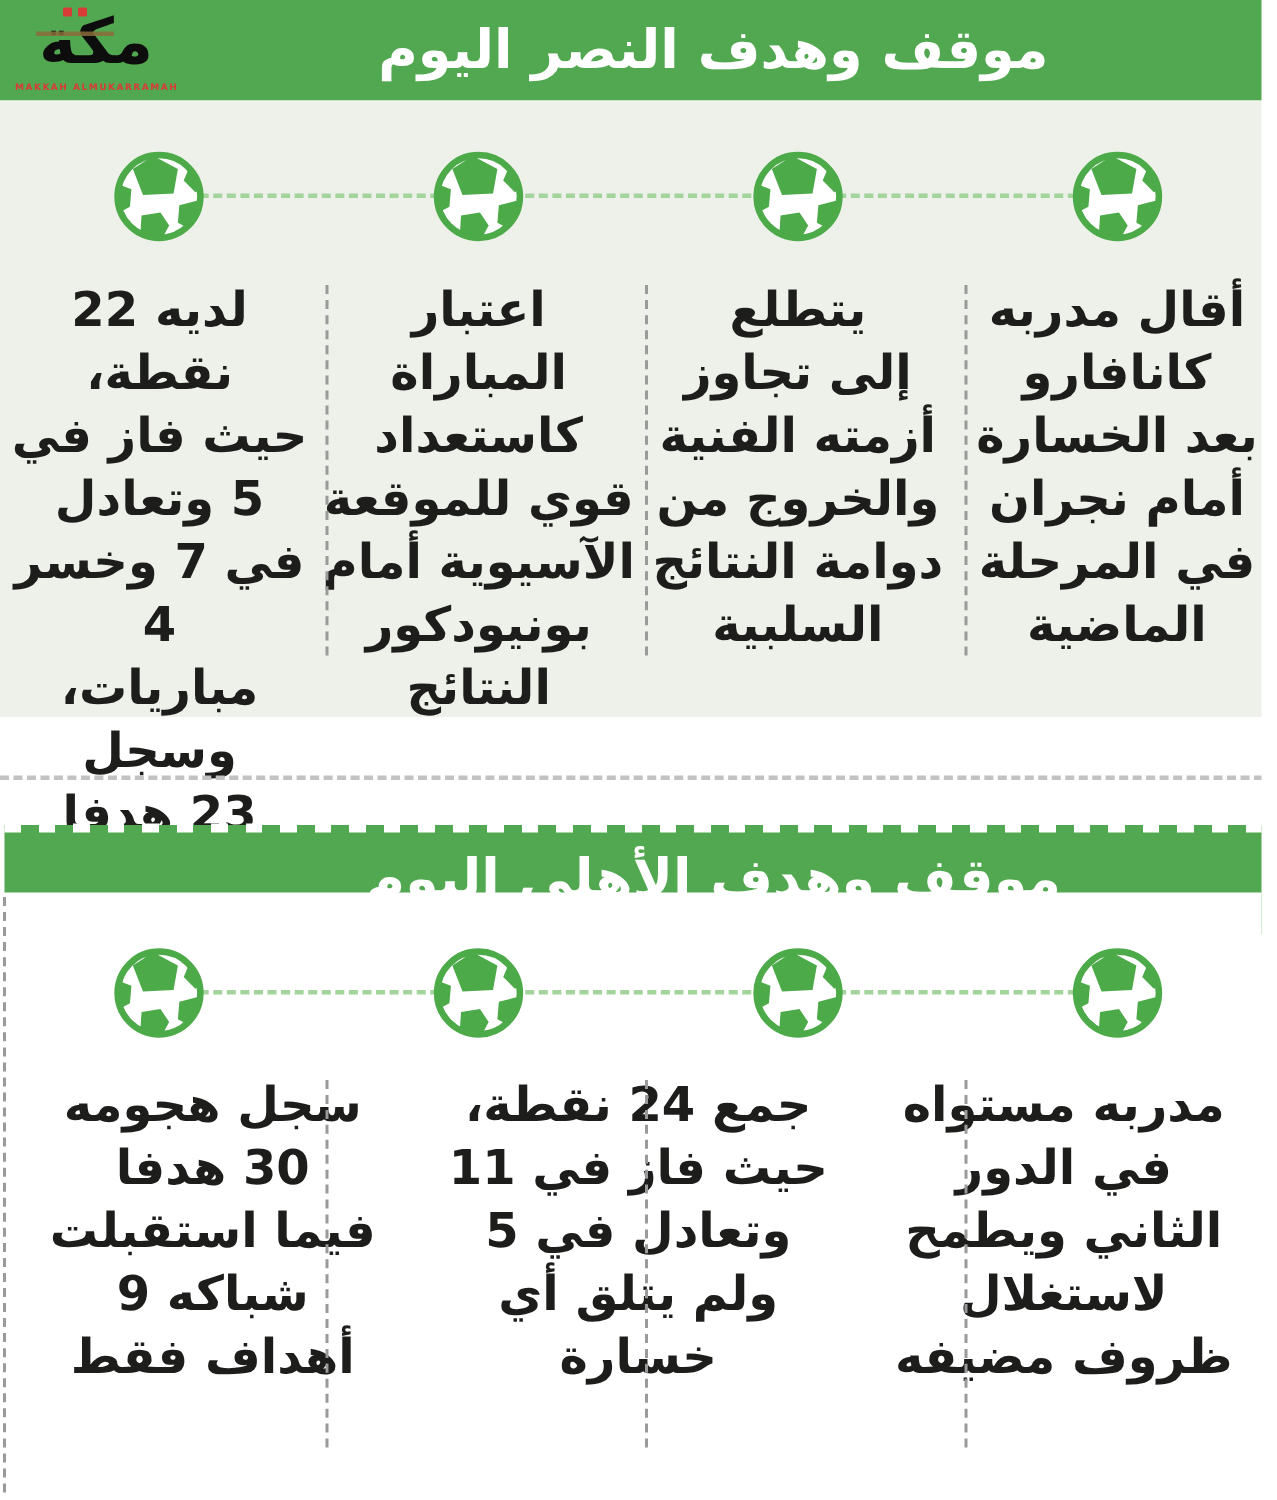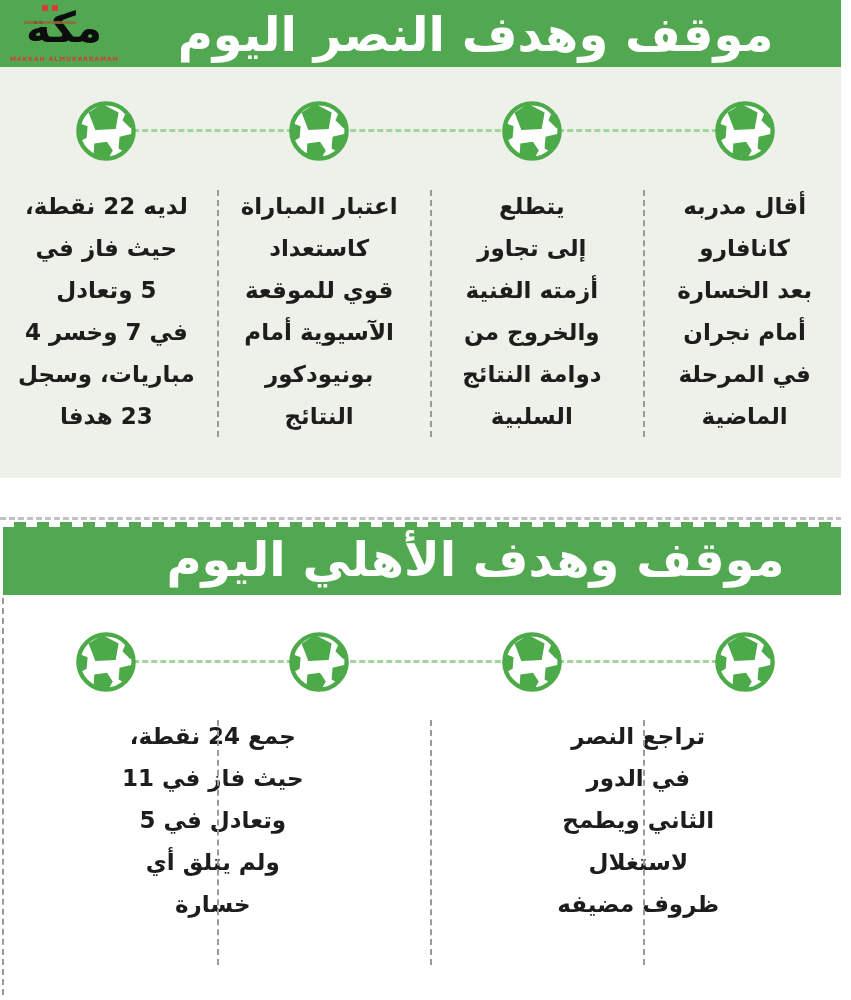--- a/index.html
+++ b/index.html
@@ -6,25 +6,25 @@
   html,body { background:#ffffff; }
   .page {
     position:relative; width:841px; height:1000px; overflow:hidden;
     background:#ffffff;
     font-family:"DejaVu Sans", sans-serif;
     padding-left:12px;
   }
   
   .bar { position:absolute; background:var(--green,#52a850); }
   .bar1 { top:0; left:0; width:851px; height:67px; }
-  .bar2 { top:522px; left:3px; width:845px; height:73px; }
+  .bar2 { top:550px; left:3px; width:845px; height:73px; }
   .bar-title {
     position:absolute; left:100px; right:0; top:0; bottom:0;
     display:flex; align-items:center; justify-content:center;
-    color:#ffffff; font-size:48px; font-weight:bold;
+    color:#ffffff; font-size:36px; font-weight:bold;
     direction:rtl; white-space:nowrap;
   }
   
   .bar2 .notches {
     position:absolute; top:-1px; left:0; right:0; height:6px;
     background:repeating-linear-gradient(90deg,#ffffff 0 11px, transparent 11px 23px);
   }
   
   .coupon-top {
     position:absolute; top:517px; left:0; width:851px; height:0;
@@ -57,21 +57,21 @@
   .body1 .balls { top:33px; }
   .body2 .balls { top:36px; }
   .ball-slot { flex:1; display:flex; justify-content:center; }
   .ball { width:62px; height:62px; display:block; }
   .facts { position:absolute; left:0; right:0; display:flex; flex-direction:row-reverse; }
   .body1 .facts { top:118px; }
   .body2 .facts { top:120px; }
   .fact-col { flex:1; min-width:0; }
   .fact {
     direction:rtl; text-align:center; white-space:pre-line;
-    font-size:23px; font-weight:bold; line-height:42px;
+    font-size:32px; font-weight:bold; line-height:42px;
     color:var(--ink,#1d1d1b);
   }
   
   .divider { position:absolute; width:0; border-left:2px dashed #9a9a9a; }
   .body1 .divider { top:123px; height:247px; }
   .body2 .divider { top:125px; height:245px; }
   .d1 { left:217px; } .d2 { left:430px; } .d3 { left:643px; }
   
   .edge { position:absolute; top:3px; height:397px; width:0; border-left:2px dashed #9a9a9a; }
   .edge-left { left:2px; }
@@ -202,32 +202,39 @@
           </svg>
         </div>
       <div class="ball-slot">
           <svg class="ball">
             <use href="#ballsym"></use>
           </svg>
         </div>
     </div>
     <div class="facts">
       <div class="fact-col">
-          <p class="fact">تراجع النصر
+          <p class="fact">مدربه مستواه
 في الدور
 الثاني ويطمح
 لاستغلال
 ظروف مضيفه</p>
         </div>
       <div class="fact-col">
           <p class="fact">جمع 24 نقطة،
 حيث فاز في 11
 وتعادل في 5
 ولم يتلق أي
 خسارة</p>
+        </div>
+      <div class="fact-col">
+          <p class="fact">سجل هجومه
+30 هدفا
+فيما استقبلت
+شباكه 9
+أهداف فقط</p>
         </div>
     </div>
     <div class="divider d1"></div>
     <div class="divider d2"></div>
     <div class="divider d3"></div>
     <div class="edge edge-left"></div>
     <div class="edge edge-right"></div>
   </section>
 
 </div>

